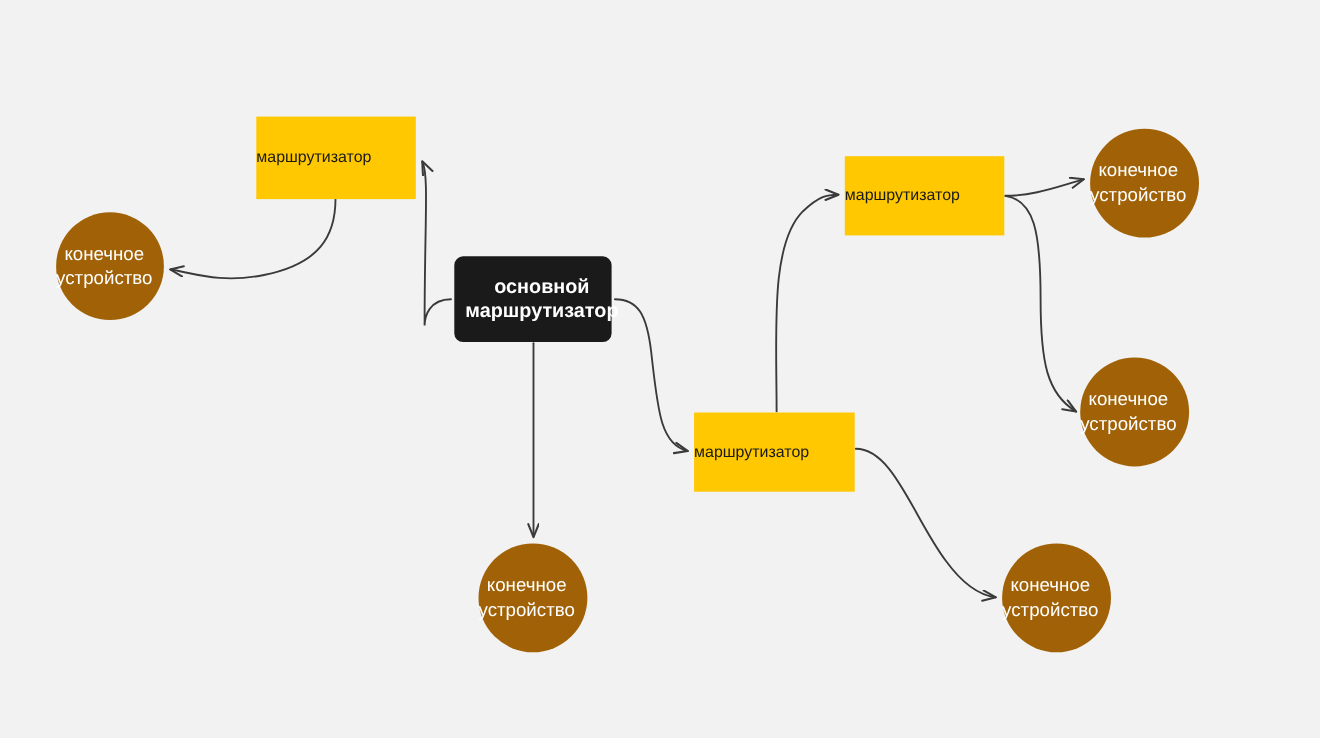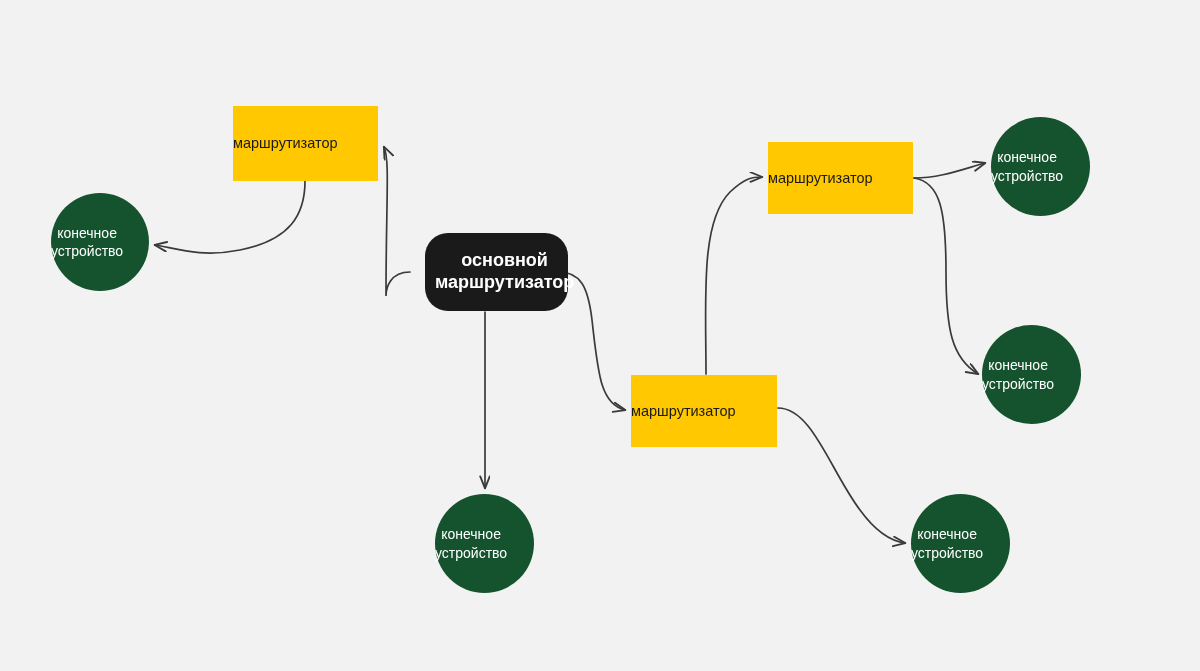--- a/index.html
+++ b/index.html
@@ -42,28 +42,27 @@
     font-size: 14.5px;
     line-height: 1.25;
     border-radius: 0;
   }
   .node-main-router {
     background: #1a1a1a;
     color: #ffffff;
     font-size: 18px;
     font-weight: bold;
     line-height: 1.2;
-    border-radius: 23px;
+    border-radius: 8px;
     padding: 0 10px;
-    margin-left: 12px;
   }
   .node-device {
-    background: #14532d;
+    background: #a16207;
     color: #ffffff;
-    font-size: 14px;
+    font-size: 17px;
     line-height: 1.3;
     border-radius: 50%;
   }
   .node-label {
     display: block;
     white-space: pre-line;
   }
 </style>
 </head>
 <body>

